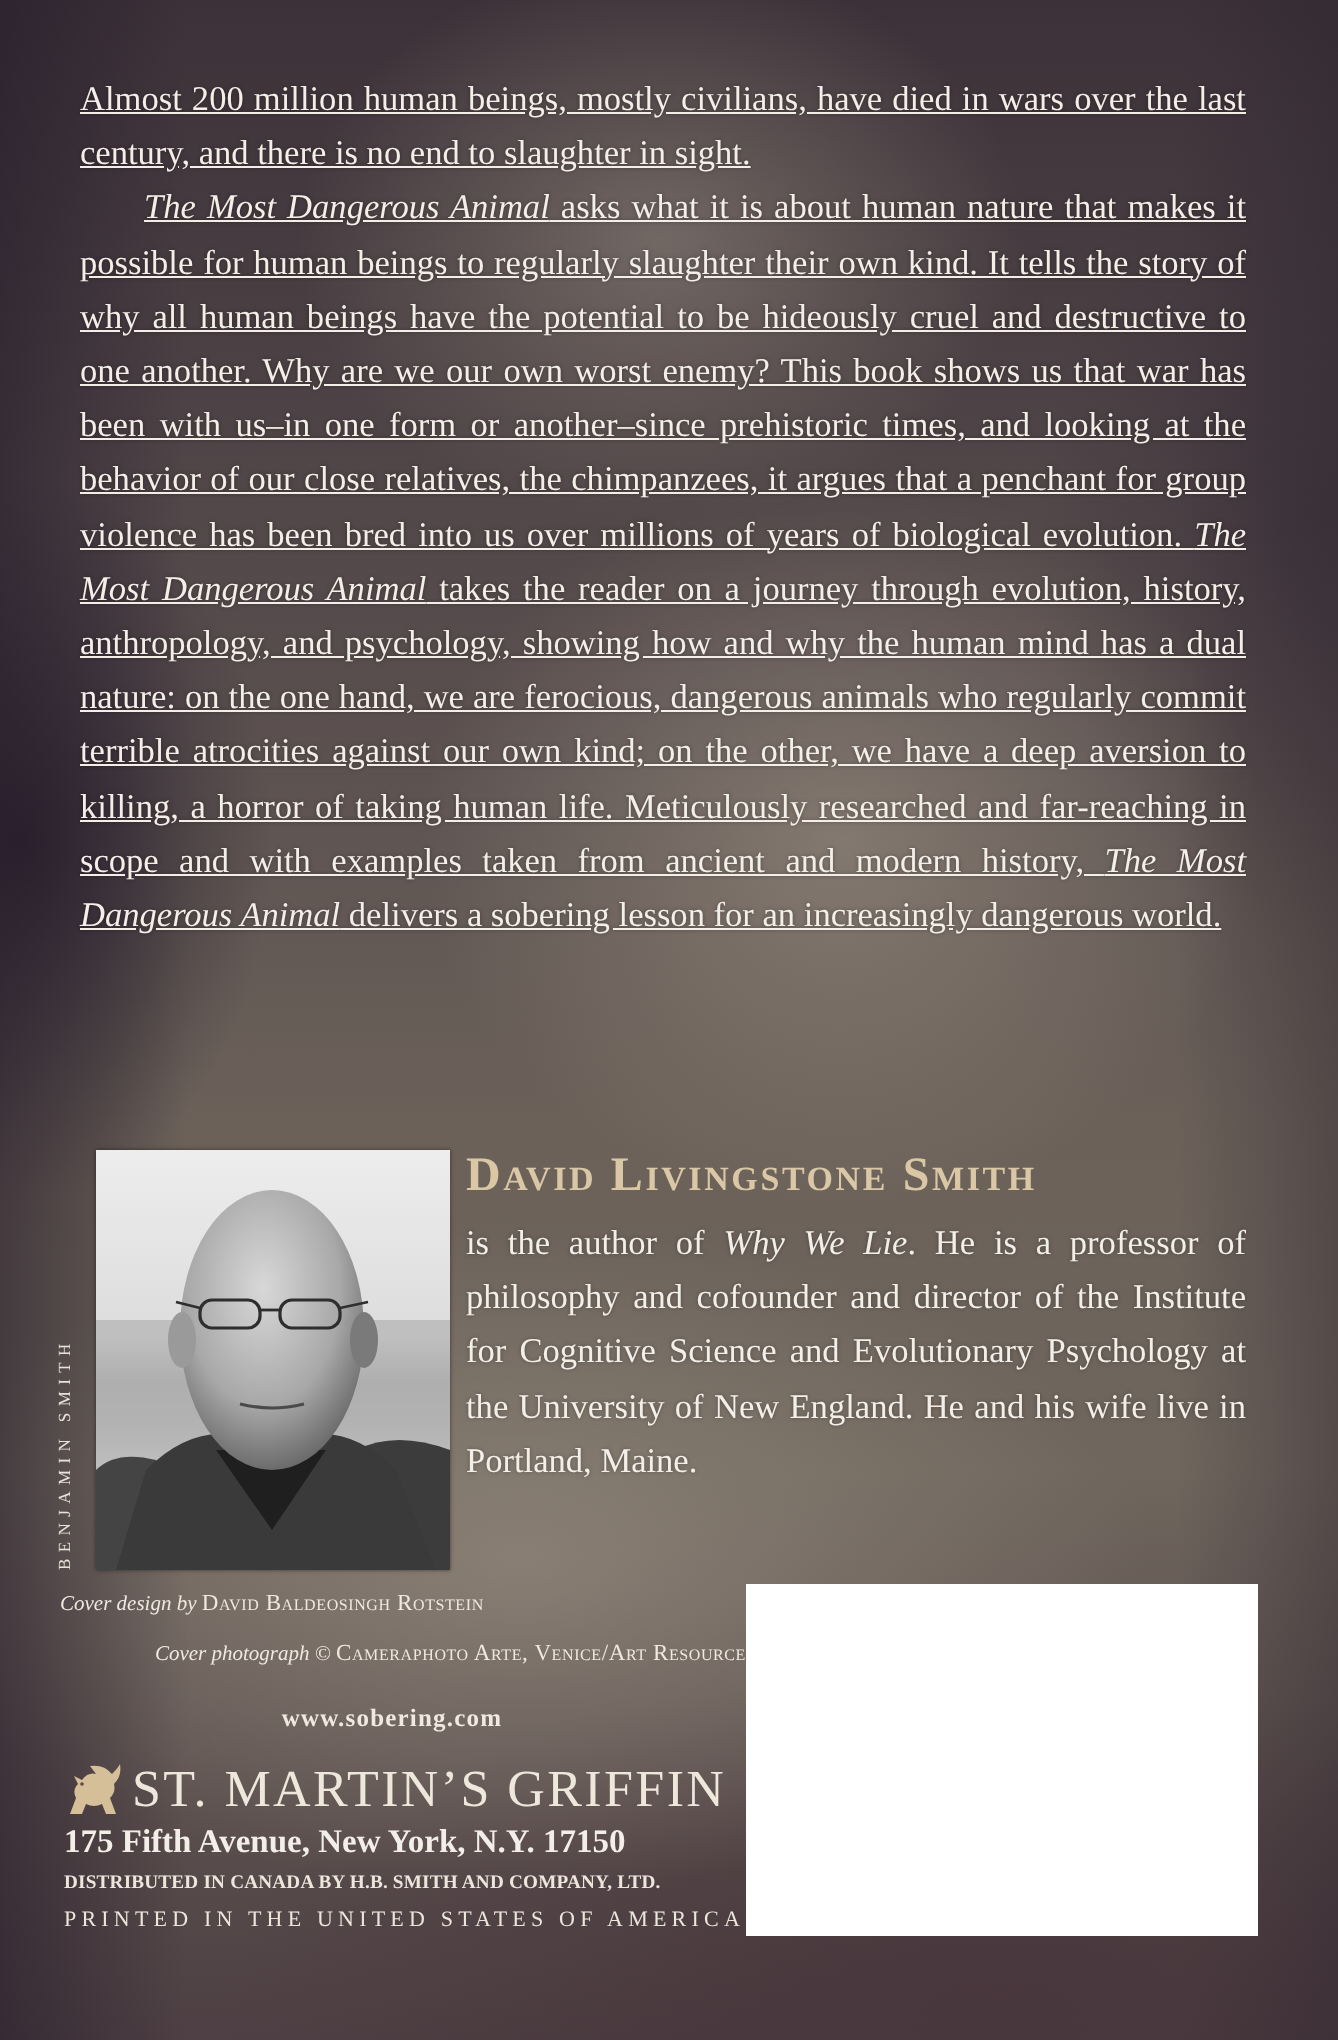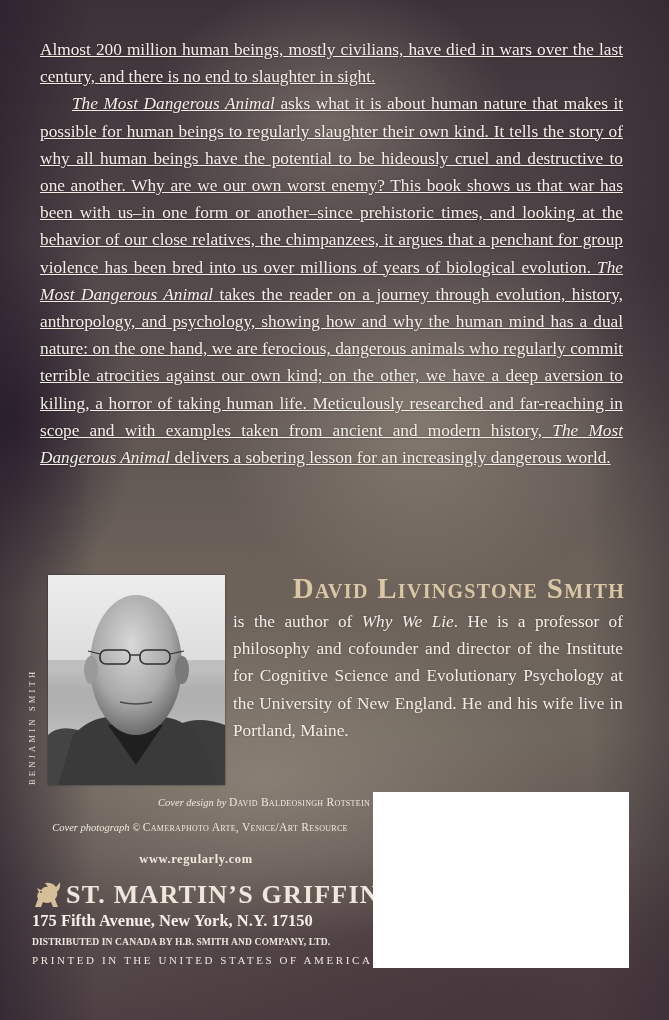--- a/index.html
+++ b/index.html
@@ -80,59 +80,58 @@
       color: #e7e2da;
       white-space: nowrap;
       width: 140px;
     }
 
     .author-name {
       position: absolute;
       left: 233px;
       top: 573px;
       width: 392px;
-      font-size: 29px;
+      font-size: 24px;
       font-weight: bold;
       letter-spacing: 1.3px;
       color: #d9c7a5;
       font-variant: small-caps;
       white-space: nowrap;
       line-height: 30px;
-      text-align: right;
     }
     .author-bio {
       position: absolute;
       left: 233px;
       top: 608px;
       width: 390px;
       font-size: 17.3px;
       line-height: 27.2px;
       text-align: justify;
       text-shadow: 0 0 2px rgba(0,0,0,0.3);
     }
 
     .credits {
       position: absolute;
       left: 30px;
       width: 340px;
-      text-align: right;
+      text-align: left;
       font-size: 10.5px;
       color: #efe9df;
       white-space: nowrap;
     }
     .credits em {
       font-style: italic;
     }
     .credits .sc {
       font-variant: small-caps;
       letter-spacing: 0.3px;
       font-size: 11.5px;
     }
     .cover-design { top: 796px; }
-    .cover-photo  { top: 821px; left: 40px; width: 320px; text-align: center; }
+    .cover-photo  { top: 821px; left: 53px; width: 320px; text-align: right; }
 
     .website {
       position: absolute;
       left: 30px;
       top: 852px;
       width: 332px;
       text-align: center;
       font-size: 12.5px;
       font-weight: bold;
       letter-spacing: 0.6px;
@@ -140,21 +139,20 @@
     }
 
     .publisher {
       position: absolute;
       left: 32px;
       top: 880px;
       width: 330px;
       display: flex;
       align-items: center;
       gap: 4px;
-      font-weight: bold;
     }
     .publisher .griffin {
       width: 30px;
       height: 30px;
       flex: none;
     }
     .publisher-name {
       font-size: 26px;
       letter-spacing: 1.2px;
       color: #ede7dc;
@@ -253,21 +251,21 @@
 
 <div class="credits cover-design">
   <em>Cover design by</em>
   <span class="sc">David Baldeosingh Rotstein</span>
 </div>
 <div class="credits cover-photo">
   <em>Cover photograph ©</em>
   <span class="sc">Cameraphoto Arte, Venice/Art Resource</span>
 </div>
 
-<div class="website">www.regularly.com</div>
+<div class="website">www.sobering.com</div>
 
 <div class="publisher">
   <svg class="griffin" viewBox="0 0 30 30">
     <path d="M3 27 L6 19 Q4 15 7 12 L5 8 L9 10 Q12 6 16 7 L13 3 Q20 2 24 7 Q27 4 28 2 Q29 8 25 12 Q26 16 23 19 L26 27 L21 27 L19 22 Q15 24 11 22 L9 27 Z" fill="#d4bf98"></path>
     <circle cx="9" cy="12" r="0.9" fill="#5a4a40"></circle>
   </svg>
   <span class="publisher-name">ST. MARTIN’S GRIFFIN</span>
 </div>
 <div class="address">175 Fifth Avenue, New York, N.Y. 17150</div>
 <div class="distributed">DISTRIBUTED IN CANADA BY H.B. SMITH AND COMPANY, LTD.</div>

